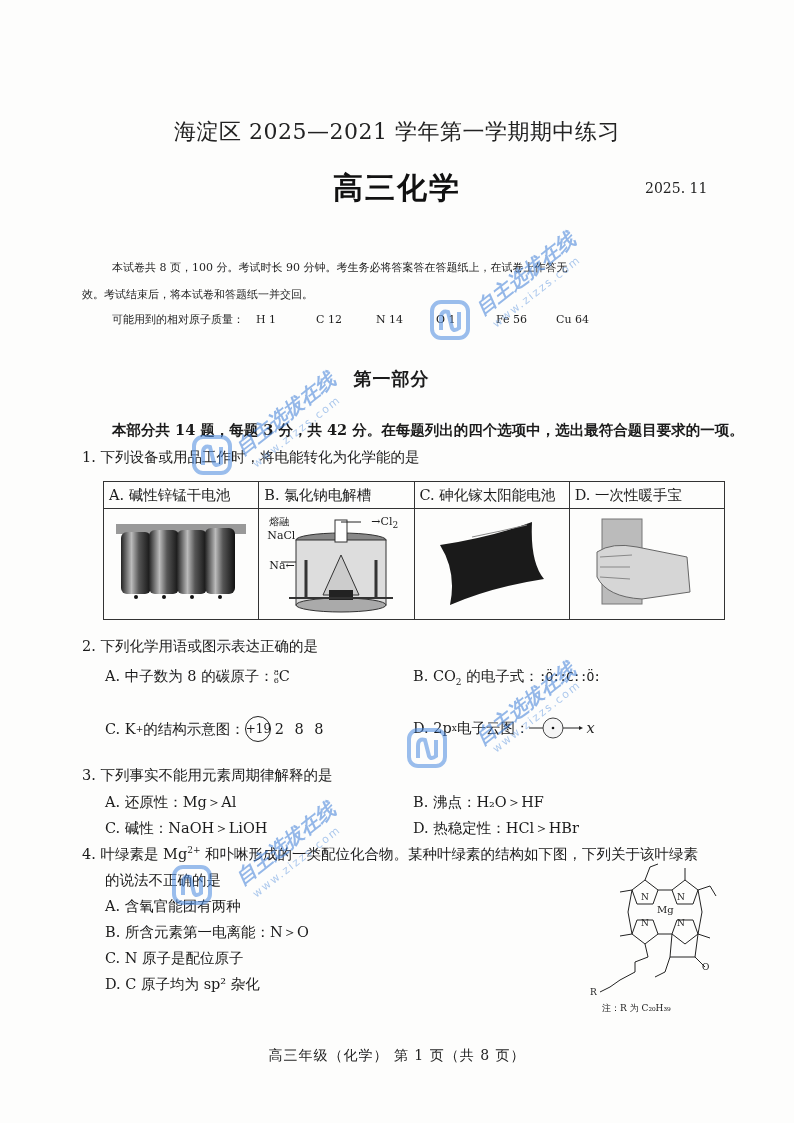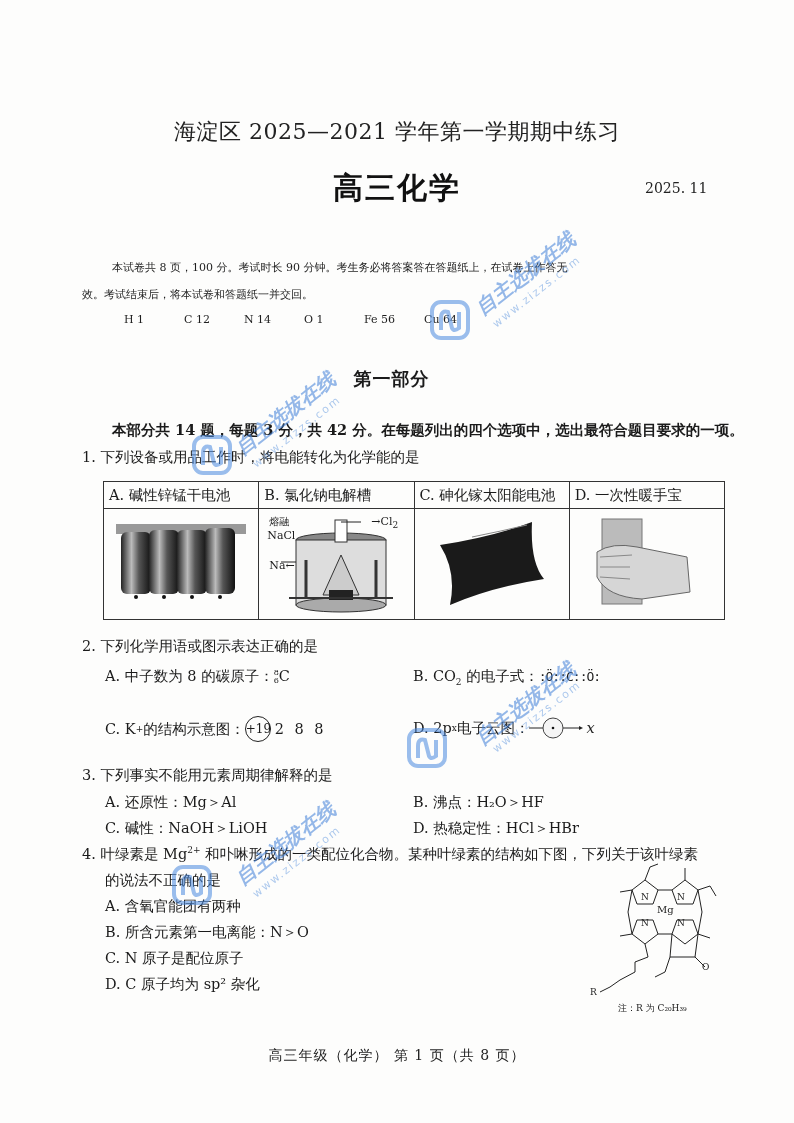--- a/index.html
+++ b/index.html
@@ -31,20 +31,21 @@
 </head>
 <body>
 
 <div class="abs title">海淀区 2025—2021 学年第一学期期中练习</div>
 <div class="abs subject">高三化学</div>
 <div class="abs date">2025. 11</div>
 
 <div class="abs p" style="left:112px; top:256px;">本试卷共 8 页，100 分。考试时长 90 分钟。考生务必将答案答在答题纸上，在试卷上作答无</div>
 <div class="abs p" style="left:82px; top:282px;font-family:Liberation Serif, serif;">效。考试结束后，将本试卷和答题纸一并交回。</div>
 <div class="abs p" style="left:112px; top:308px; display:flex;">
+  <span>可能用到的相对原子质量：</span>
   <span style="margin-left:12px; width:60px;">H 1</span>
   <span style="width:60px;">C 12</span>
   <span style="width:60px;">N 14</span>
   <span style="width:60px;">O 1</span>
   <span style="width:60px;">Fe 56</span>
   <span>Cu 64</span>
 </div>
 
 <div class="abs section">第一部分</div>
 <div class="abs instruction">本部分共 14 题，每题 3 分，共 42 分。在每题列出的四个选项中，选出最符合题目要求的一项。</div>
@@ -184,21 +185,21 @@
     <path d="M80,95 L75,110 L65,115"></path>
     <path d="M30,118 L20,125 L10,130"></path>
   </svg>
   <span style="position:absolute; left:67px; top:42px; font-size:10px;">Mg</span>
   <span style="position:absolute; left:51px; top:30px; font-size:9px;">N</span>
   <span style="position:absolute; left:87px; top:30px; font-size:9px;">N</span>
   <span style="position:absolute; left:51px; top:56px; font-size:9px;">N</span>
   <span style="position:absolute; left:87px; top:56px; font-size:9px;">N</span>
   <span style="position:absolute; left:112px; top:100px; font-size:9px;">O</span>
   <span style="position:absolute; left:0px; top:125px; font-size:9px;">R</span>
-  <span style="position:absolute; left:28px; top:140px; font-size:9px; white-space:nowrap;">注：R 为 C₂₀H₃₉</span>
+  <span style="position:absolute; left:12px; top:140px; font-size:9px; white-space:nowrap;">注：R 为 C₂₀H₃₉</span>
 </div>
 
 <div class="abs footer">高三年级（化学） 第 1 页（共 8 页）</div>
 
 <div class="wm" style="left:470px; top:300px;">
   <div class="wm-text">自主选拔在线</div>
 </div>
 <div class="wm" style="left:490px; top:320px;">
   <div class="wm-url">www.zizzs.com</div>
 </div>

